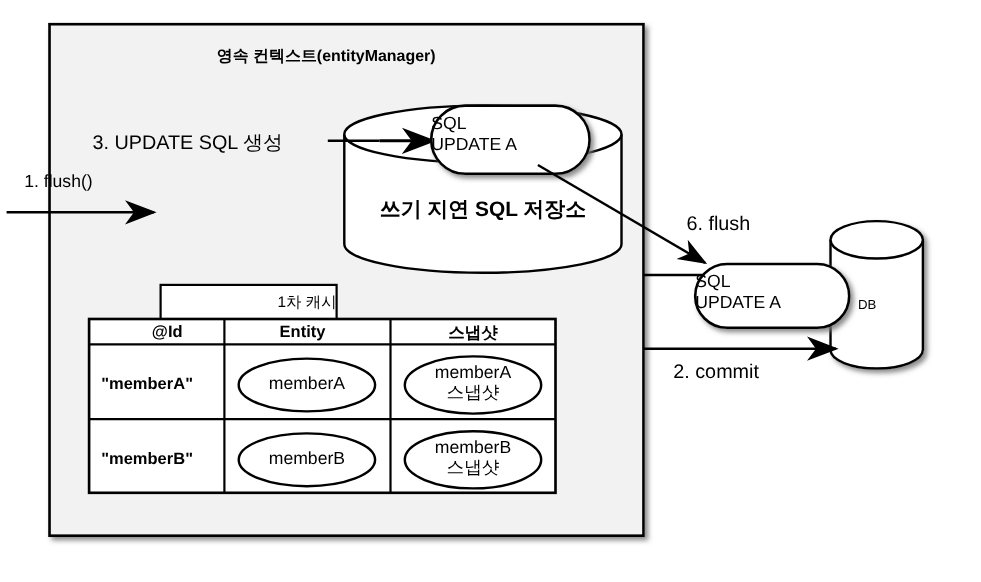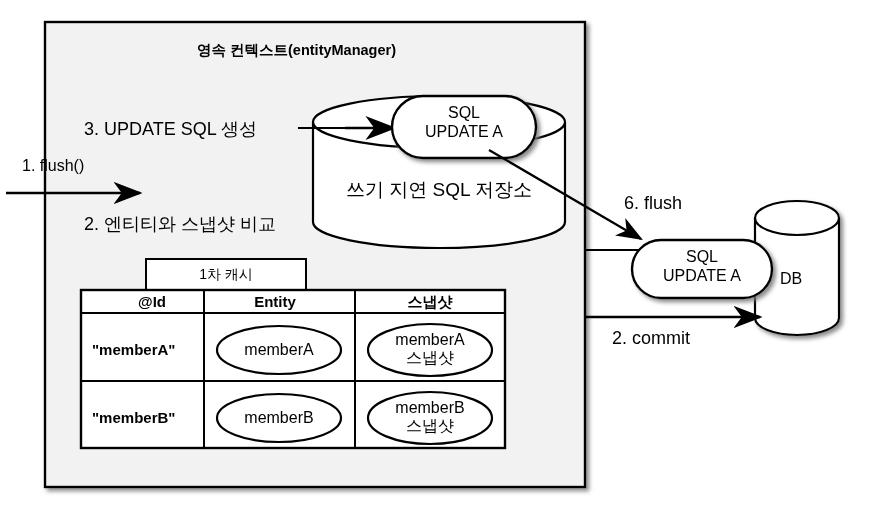--- a/index.html
+++ b/index.html
@@ -4,23 +4,23 @@
 <style>
   html,body{margin:0;padding:0;background:#ffffff;}
   body{width:892px;height:529px;position:relative;overflow:hidden;
        font-family:"Liberation Sans","DejaVu Sans",sans-serif;color:#000;}
   #stage{position:absolute;left:0;top:0;width:892px;height:529px;}
   svg{position:absolute;left:0;top:0;width:892px;height:529px;}
   .lbl{position:absolute;white-space:nowrap;}
   .t-title{font-weight:bold;font-size:14.5px;}
   .t-step{font-size:18px;}
   .t-step-sm{font-size:16px;text-align:right;}
-  .t-cyl{font-size:19px;}
-  .t-sql{font-size:16px;text-align:center;line-height:1.18;}
-  .t-db{font-size:16px;}
+  .t-cyl{font-size:19px;font-weight:bold;}
+  .t-sql{font-size:16px;line-height:1.18;}
+  .t-db{font-size:12px;}
   .t-cache{font-size:14px;}
   .t-th{font-weight:bold;font-size:15px;}
   .t-td{font-weight:bold;font-size:15px;}
   .t-oval{font-size:16px;text-align:center;line-height:1.15;}
 </style>
 </head>
 <body>
 
 <div id="stage">
 
@@ -96,41 +96,40 @@
       <line x1="585" y1="317" x2="760" y2="317" stroke="#000" stroke-width="2.4" marker-end="url(#arw)"></line>
     </g>
   </svg>
 
   <div class="lbl t-title" style="left:197px;top:41px;">영속 컨텍스트(entityManager)</div>
 
   <div class="lbl t-step" style="left:84px;top:117px;">3. UPDATE SQL 생성</div>
 
   <div class="lbl t-step-sm" style="left:22px;top:157px;">1. flush()</div>
 
-  <div class="lbl t-step" style="left:84px;top:212px;">2. 엔티티와 스냅샷 비교</div>
 
   <div class="lbl t-sql" style="left:392px;top:104px;width:144px;">
     <div>SQL</div>
     <div>UPDATE A</div>
   </div>
 
   <div class="lbl t-cyl" style="left:313px;top:177px;width:252px;text-align:center;">쓰기 지연 SQL 저장소</div>
 
   <div class="lbl t-step" style="left:624px;top:193px;">6. flush</div>
 
   <div class="lbl t-sql" style="left:632px;top:248px;width:140px;">
     <div>SQL</div>
     <div>UPDATE A</div>
   </div>
 
   <div class="lbl t-db" style="left:780px;top:270px;">DB</div>
 
   <div class="lbl t-step" style="left:612px;top:328px;">2. commit</div>
 
-  <div class="lbl t-cache" style="left:146px;top:266px;width:160px;text-align:center;">1차 캐시</div>
+  <div class="lbl t-cache" style="left:146px;top:266px;width:160px;text-align:right;">1차 캐시</div>
 
   <div class="lbl t-th" style="left:81px;top:293px;width:142px;text-align:center;">@Id</div>
   <div class="lbl t-th" style="left:204px;top:293px;width:142px;text-align:center;">Entity</div>
   <div class="lbl t-th" style="left:355px;top:293px;width:150px;text-align:center;">스냅샷</div>
 
   <div class="lbl t-td" style="left:92px;top:341px;">"memberA"</div>
   <div class="lbl t-oval" style="left:217px;top:341px;width:124px;">memberA</div>
   <div class="lbl t-oval" style="left:368px;top:331px;width:124px;">
     <div>memberA</div>
     <div>스냅샷</div>

